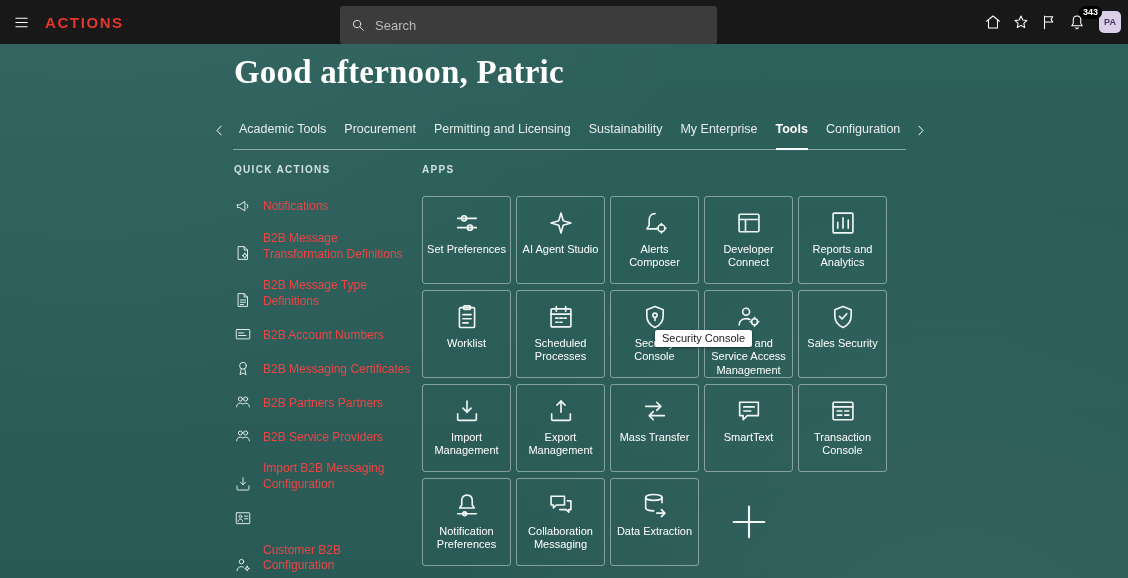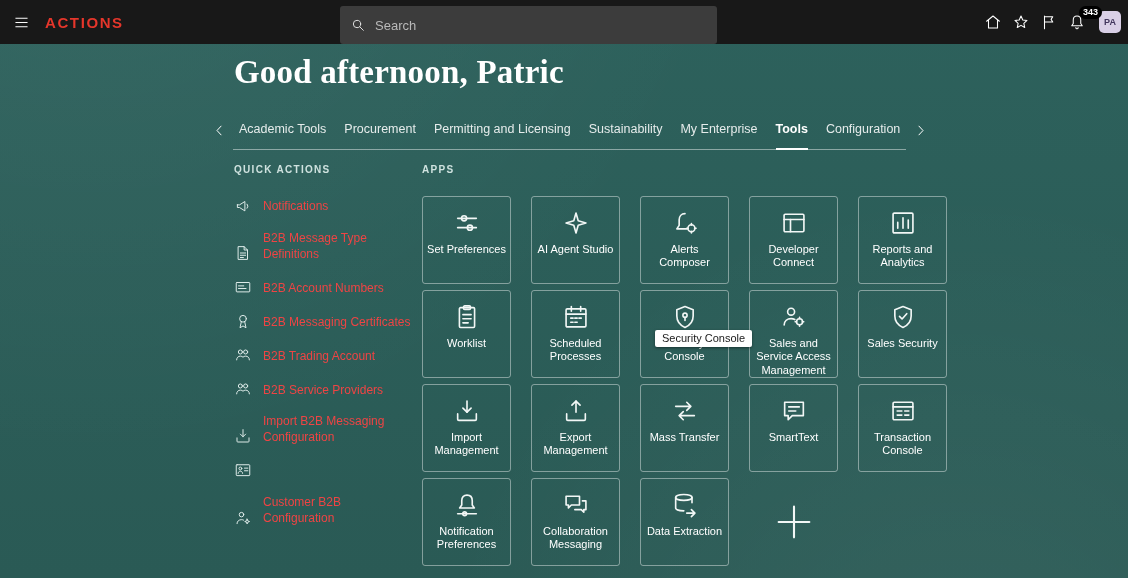--- a/index.html
+++ b/index.html
@@ -47,21 +47,21 @@
   .section-title { font-size:10px; letter-spacing:1.3px; color:#cfe2df; font-weight:bold; line-height:12px; }
 
   
   .qa { position:absolute; left:234px; top:164px; width:178px; }
   .qa-list { margin-top:13px; display:flex; flex-direction:column; }
   .qa-item { display:flex; gap:11px; align-items:flex-end; padding:8px 0; font-size:12px; line-height:1.3; color:#ef4444; cursor:pointer; }
   .qa-item svg { width:18px; height:18px; flex:none; color:#e2efec; stroke-width:1.3; }
 
   
   .apps { position:absolute; left:422px; top:164px; width:475px; }
-  .tiles { margin-top:20px; display:grid; grid-template-columns:repeat(5, 89px); gap:6px 20px; }
+  .tiles { margin-top:20px; display:grid; grid-template-columns:repeat(5, 89px); gap:6px 5px; }
   .tile { height:88px; border:1px solid rgba(255,255,255,0.42); border-radius:3px; display:flex; flex-direction:column; align-items:center; padding-top:12px; cursor:pointer; }
   .tile svg { width:28px; height:28px; color:#f2f7f6; }
   .tile-label { margin-top:6px; font-size:11px; line-height:1.22; color:#fff; text-align:center; padding:0 3px; }
   .tile.add { border:none; justify-content:center; padding-top:0; }
   .tile.add svg { width:46px; height:46px; stroke-width:1.1; }
 
   
   .tooltip { position:absolute; left:655px; top:330px; background:#fff; color:#1a1a1a; font-size:11px; padding:2px 7px 3px; border-radius:2px; box-shadow:0 1px 3px rgba(0,0,0,0.45); white-space:nowrap; z-index:6; }
 </style>
 </head>
@@ -297,41 +297,47 @@
   <div class="section-title">QUICK ACTIONS</div>
   <div class="qa-list">
     <div class="qa-item">
       <svg class="icon">
           <use href="#i-megaphone"></use>
         </svg>
       <span>Notifications</span>
     </div>
     <div class="qa-item">
       <svg class="icon">
+          <use href="#i-doc-gear"></use>
+        </svg>
+      <span>B2B Message Transformation Definitions</span>
+    </div>
+    <div class="qa-item">
+      <svg class="icon">
           <use href="#i-doc-lines"></use>
         </svg>
       <span>B2B Message Type Definitions</span>
     </div>
     <div class="qa-item">
       <svg class="icon">
           <use href="#i-card-lines"></use>
         </svg>
       <span>B2B Account Numbers</span>
     </div>
     <div class="qa-item">
       <svg class="icon">
           <use href="#i-badge-ribbon"></use>
         </svg>
       <span>B2B Messaging Certificates</span>
     </div>
     <div class="qa-item">
       <svg class="icon">
           <use href="#i-people"></use>
         </svg>
-      <span>B2B Trading Account</span>
+      <span>B2B Partners Partners</span>
     </div>
     <div class="qa-item">
       <svg class="icon">
           <use href="#i-people"></use>
         </svg>
       <span>B2B Service Providers</span>
     </div>
     <div class="qa-item">
       <svg class="icon">
           <use href="#i-import"></use>

